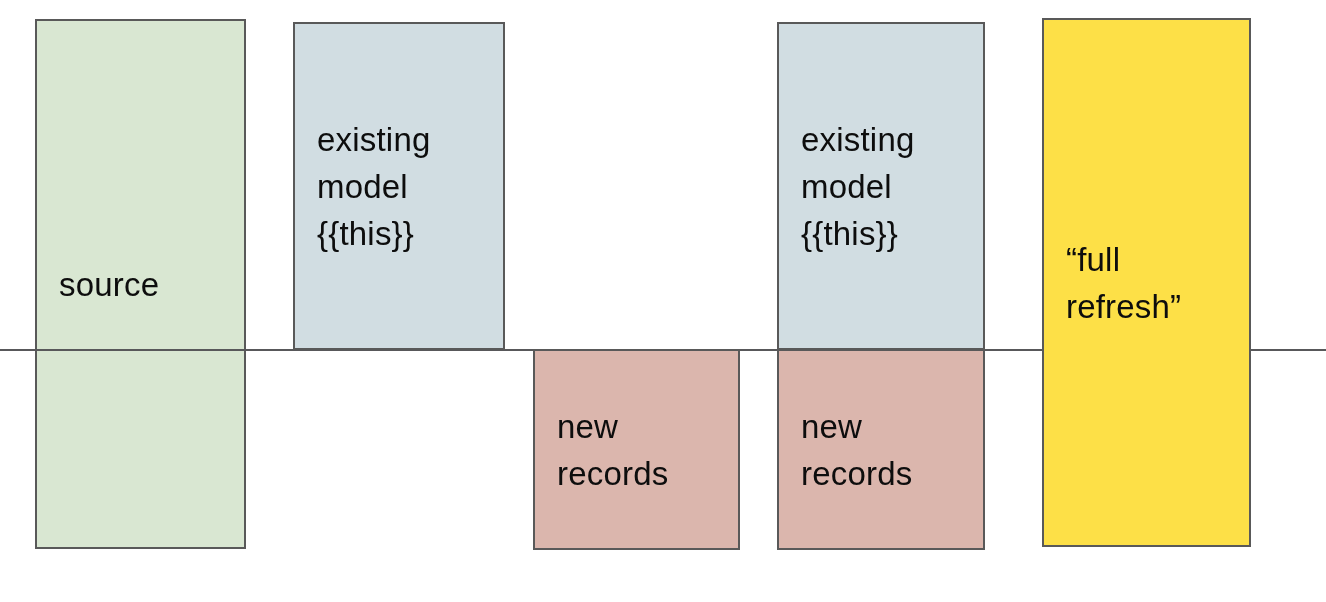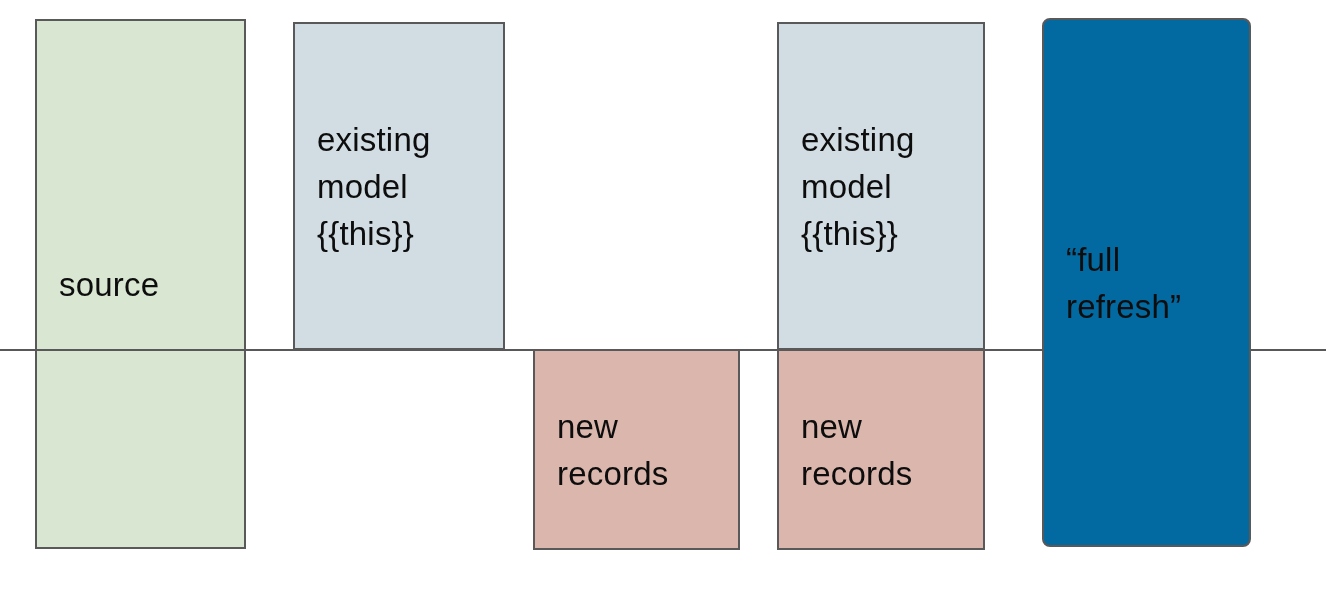--- a/index.html
+++ b/index.html
@@ -73,18 +73,18 @@
     <span class="label">existing
 model
 {{this}}</span>
   </div>
 
   <div class="box b4" style="background: rgb(219, 182, 173); border-color: rgb(89, 89, 89);">
     <span class="label">new
 records</span>
   </div>
 
-  <div class="box b5" style="background: #0369a1; border-color: rgb(89, 89, 89); border-radius: 8px;">
+  <div class="box b5" style="background: #fde047; border-color: rgb(89, 89, 89);">
     <span class="label">“full
 refresh”</span>
   </div>
 
 </div>
 
 </body></html>

